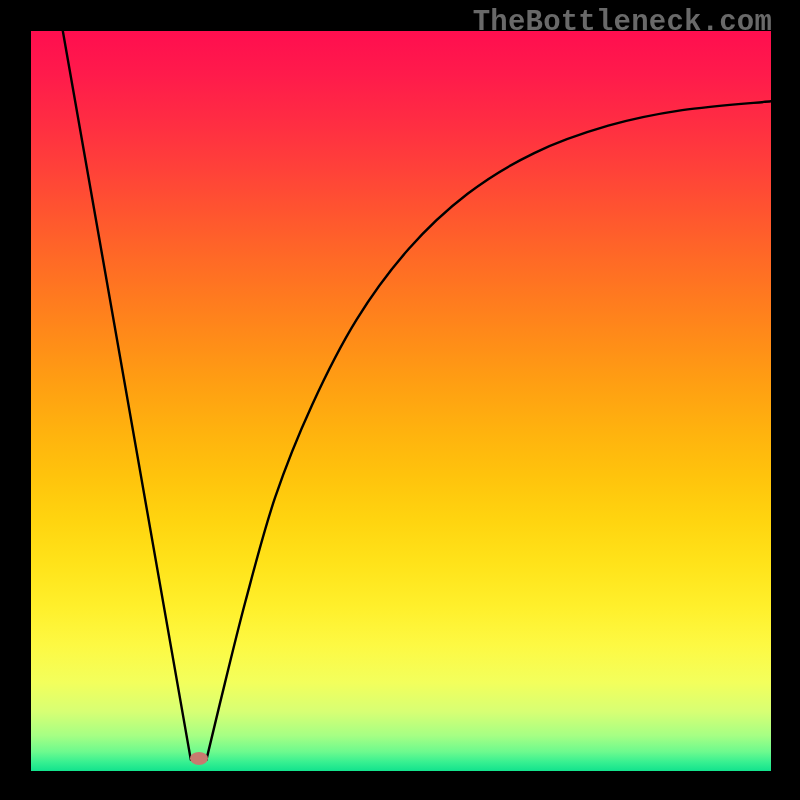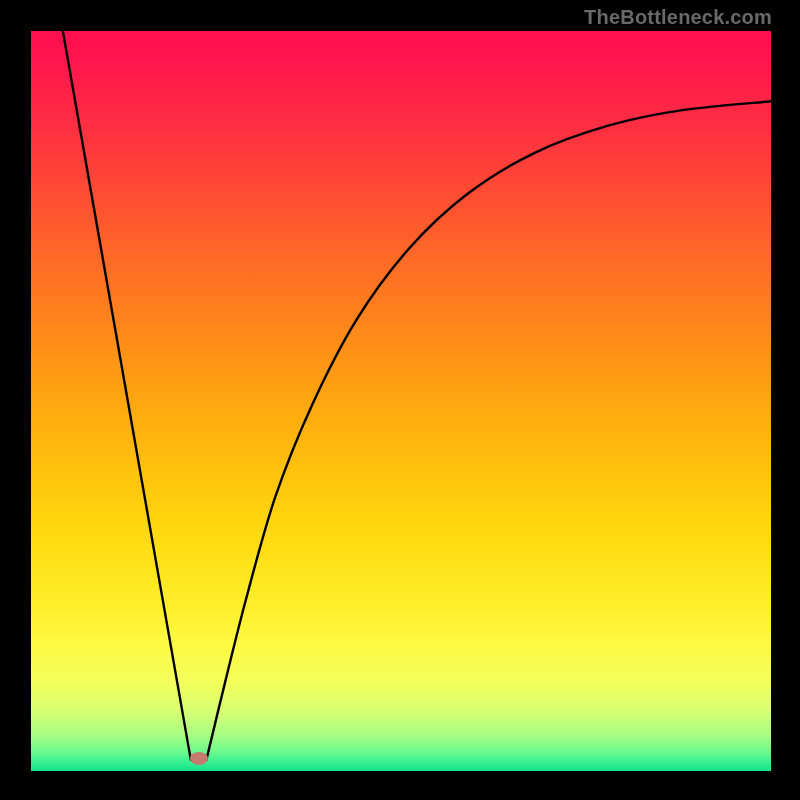--- a/index.html
+++ b/index.html
@@ -22,22 +22,22 @@
     position: absolute;
     left: 31px;
     top: 31px;
     width: 740px;
     height: 740px;
   }
   .watermark {
     position: absolute;
     top: 6px;
     right: 28px;
-    font-family: Liberation Sans, sans-serif;
-    font-size: 20px;
+    font-family: Liberation Mono, monospace;
+    font-size: 29px;
     font-weight: 600;
     color: #696969;
     letter-spacing: 0.2px;
   }
   svg {
     display: block;
   }
 </style>
 </head>
 <body>

